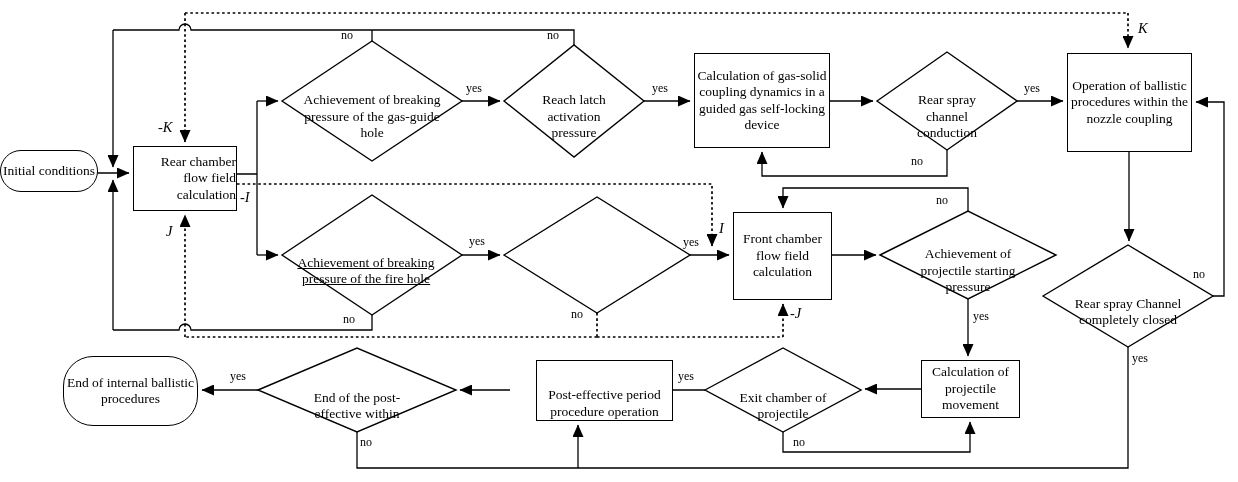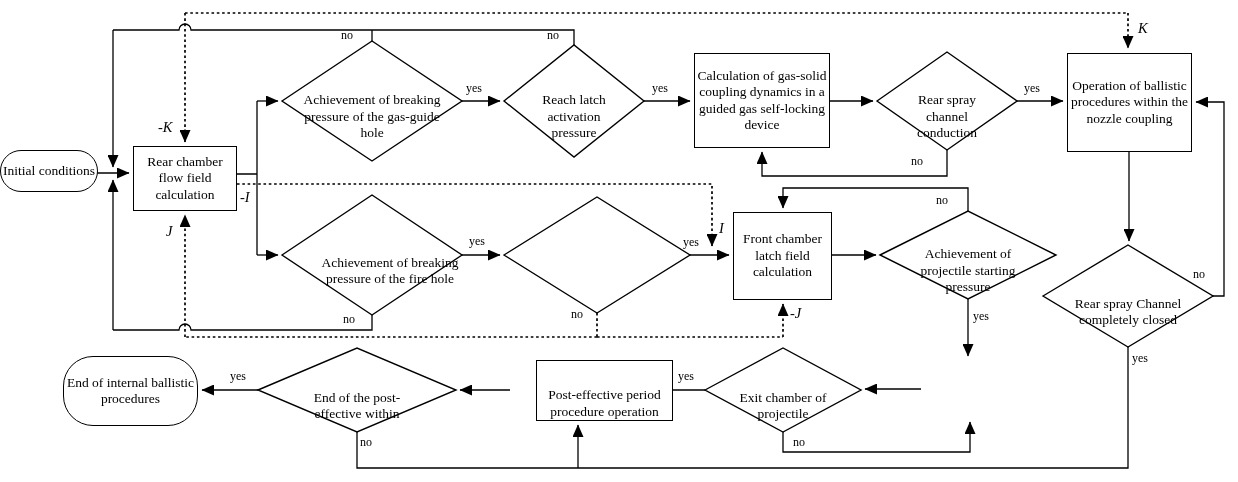--- a/index.html
+++ b/index.html
@@ -91,58 +91,61 @@
     <polygon points="1043,296 1128,245 1213,296 1128,347"></polygon>
     <polygon points="258,390 357,348 456,390 357,432"></polygon>
     <polygon points="705,390 783,348 861,390 783,432"></polygon>
   </g>
 </svg>
 
 <div class="node stadium" style="left:0;top:150px;width:96px;height:40px;border-radius:22px;">
   <span>Initial conditions</span>
 </div>
 
-<div class="node box" style="left:133px;top:146px;width:102px;height:63px;">
+<div class="node box" style="left:133px;top:146px;width:102px;height:63px;text-align:right;">
   <span>Rear chamber flow field calculation</span>
 </div>
 
 <div class="node box" style="left:694px;top:53px;width:134px;height:93px;">
   <span>Calculation of gas-solid coupling dynamics in a guided gas self-locking device</span>
 </div>
 
 <div class="node box" style="left:1067px;top:53px;width:123px;height:97px;">
   <span>Operation of ballistic procedures within the nozzle coupling</span>
 </div>
 
 <div class="node box" style="left:733px;top:212px;width:97px;height:86px;">
-  <span>Front chamber latch field calculation</span>
+  <span>Front chamber flow field calculation</span>
 </div>
 
 <div class="node stadium" style="left:63px;top:356px;width:133px;height:68px;border-radius:30px;">
   <span>End of internal ballistic procedures</span>
 </div>
 
 <div class="node box" style="left:536px;top:360px;width:135px;height:59px;align-items:flex-end;">
   <span>Post-effective period procedure operation</span>
 </div>
 
+<div class="node box" style="left:921px;top:360px;width:97px;height:56px;">
+  <span>Calculation of projectile movement</span>
+</div>
 
 <div class="node dlabel" style="left:302px;top:71px;width:140px;height:60px;">
   <span>Achievement of breaking pressure of the gas-guide hole</span>
 </div>
 
 <div class="node dlabel" style="left:524px;top:76px;width:100px;height:50px;">
   <span>Reach latch activation pressure</span>
 </div>
 
 <div class="node dlabel" style="left:897px;top:78px;width:100px;height:46px;">
   <span>Rear spray channel conduction</span>
 </div>
 
-<div class="node dlabel" style="left:320px;top:226px;width:140px;height:58px;">
+<div class="node dlabel" style="left:296px;top:226px;width:140px;height:58px;text-decoration:underline;">
   <span>Achievement of breaking pressure of the fire hole</span>
 </div>
 
 
 <div class="node dlabel" style="left:902px;top:228px;width:132px;height:54px;">
   <span>Achievement of projectile starting pressure</span>
 </div>
 
 <div class="node dlabel" style="left:1065px;top:271px;width:126px;height:50px;">
   <span>Rear spray Channel completely closed</span>

